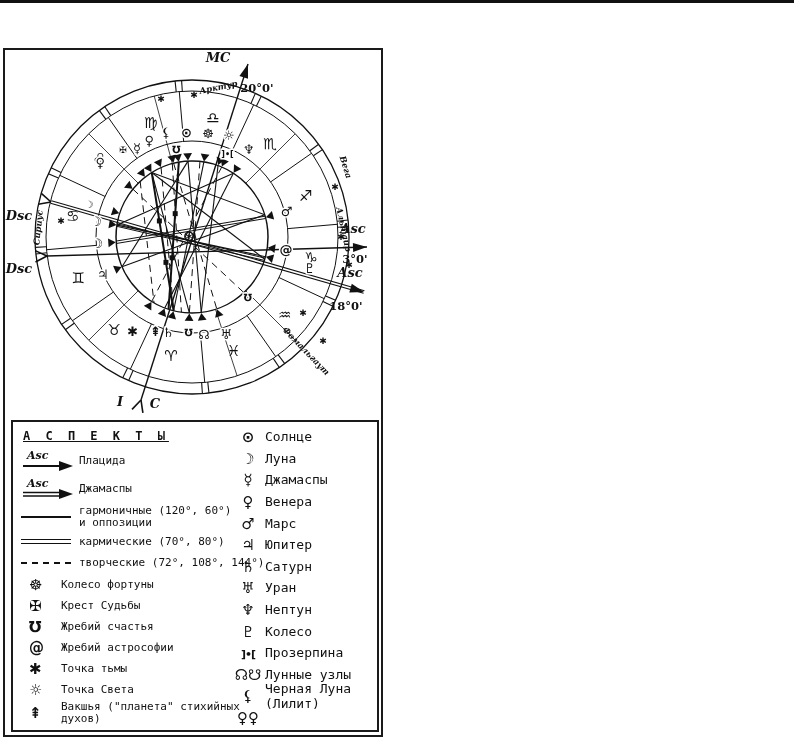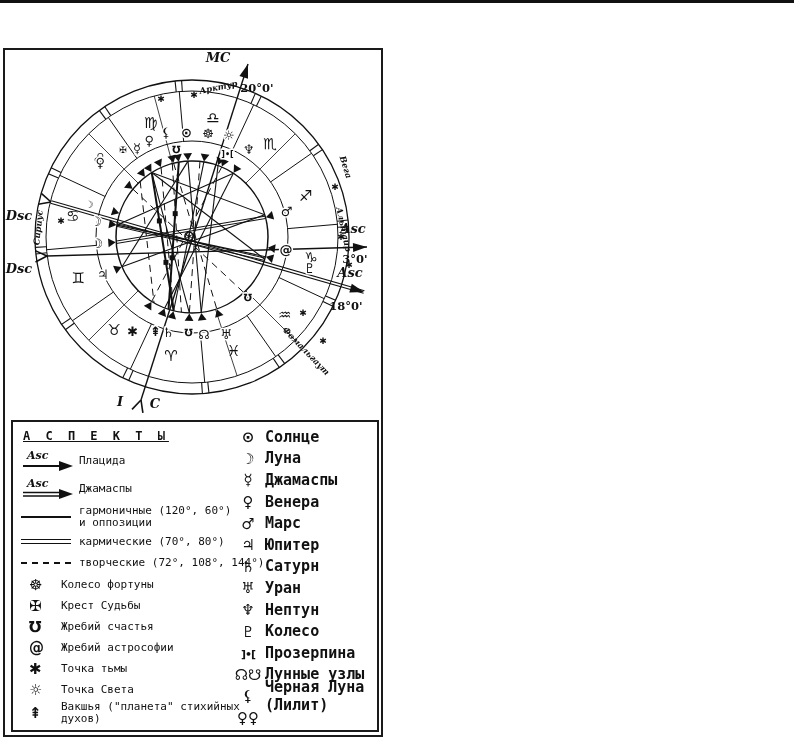--- a/index.html
+++ b/index.html
@@ -14,21 +14,21 @@
   .lcol{position:absolute;left:8px;top:5px;width:208px;}
   .rcol{position:absolute;left:218px;top:4px;width:148px;}
   .ltitle{font-weight:bold;font-size:12px;letter-spacing:4px;text-decoration:underline;margin:2px 0 6px 2px;}
   .lrow{display:flex;align-items:center;margin:0 0 4px 0;min-height:17px;}
   .lrow .ic{width:58px;flex:0 0 58px;display:flex;align-items:center;justify-content:flex-start;}
   .lrow .tx{font-size:11px;line-height:12px;white-space:pre;}
   .prow{height:21.6px;display:flex;align-items:center;}
   .prow .ic{width:34px;flex:0 0 34px;text-align:center;}
   .sym{font-family:"DejaVu Sans",sans-serif;font-weight:bold;font-size:15px;line-height:1;}
   .sym.small{font-size:11px;letter-spacing:-1px;}
-  .ptx{font-size:15px;font-weight:bold;}
+  .ptx{font-size:13px;}
   .ln{display:inline-block;width:50px;}
   .ln-solid{border-top:2.5px solid #111;}
   .ln-double{height:3px;border-top:1.8px solid #111;border-bottom:1.8px solid #111;}
   .ln-dashed{border-top:2.5px dashed #111;}
   .ln-squares{height:3px;background:#111;position:relative;}
   .ln-squares::before,.ln-squares::after{content:"";position:absolute;top:-2px;width:6px;height:6px;background:#111;}
   .ln-squares::before{left:8px;}
   .ln-squares::after{left:28px;}
   .pointrow{margin-bottom:1px;min-height:20px;}
   .pointrow .ic{width:40px;flex:0 0 40px;text-align:left;padding-left:8px;box-sizing:border-box;}

